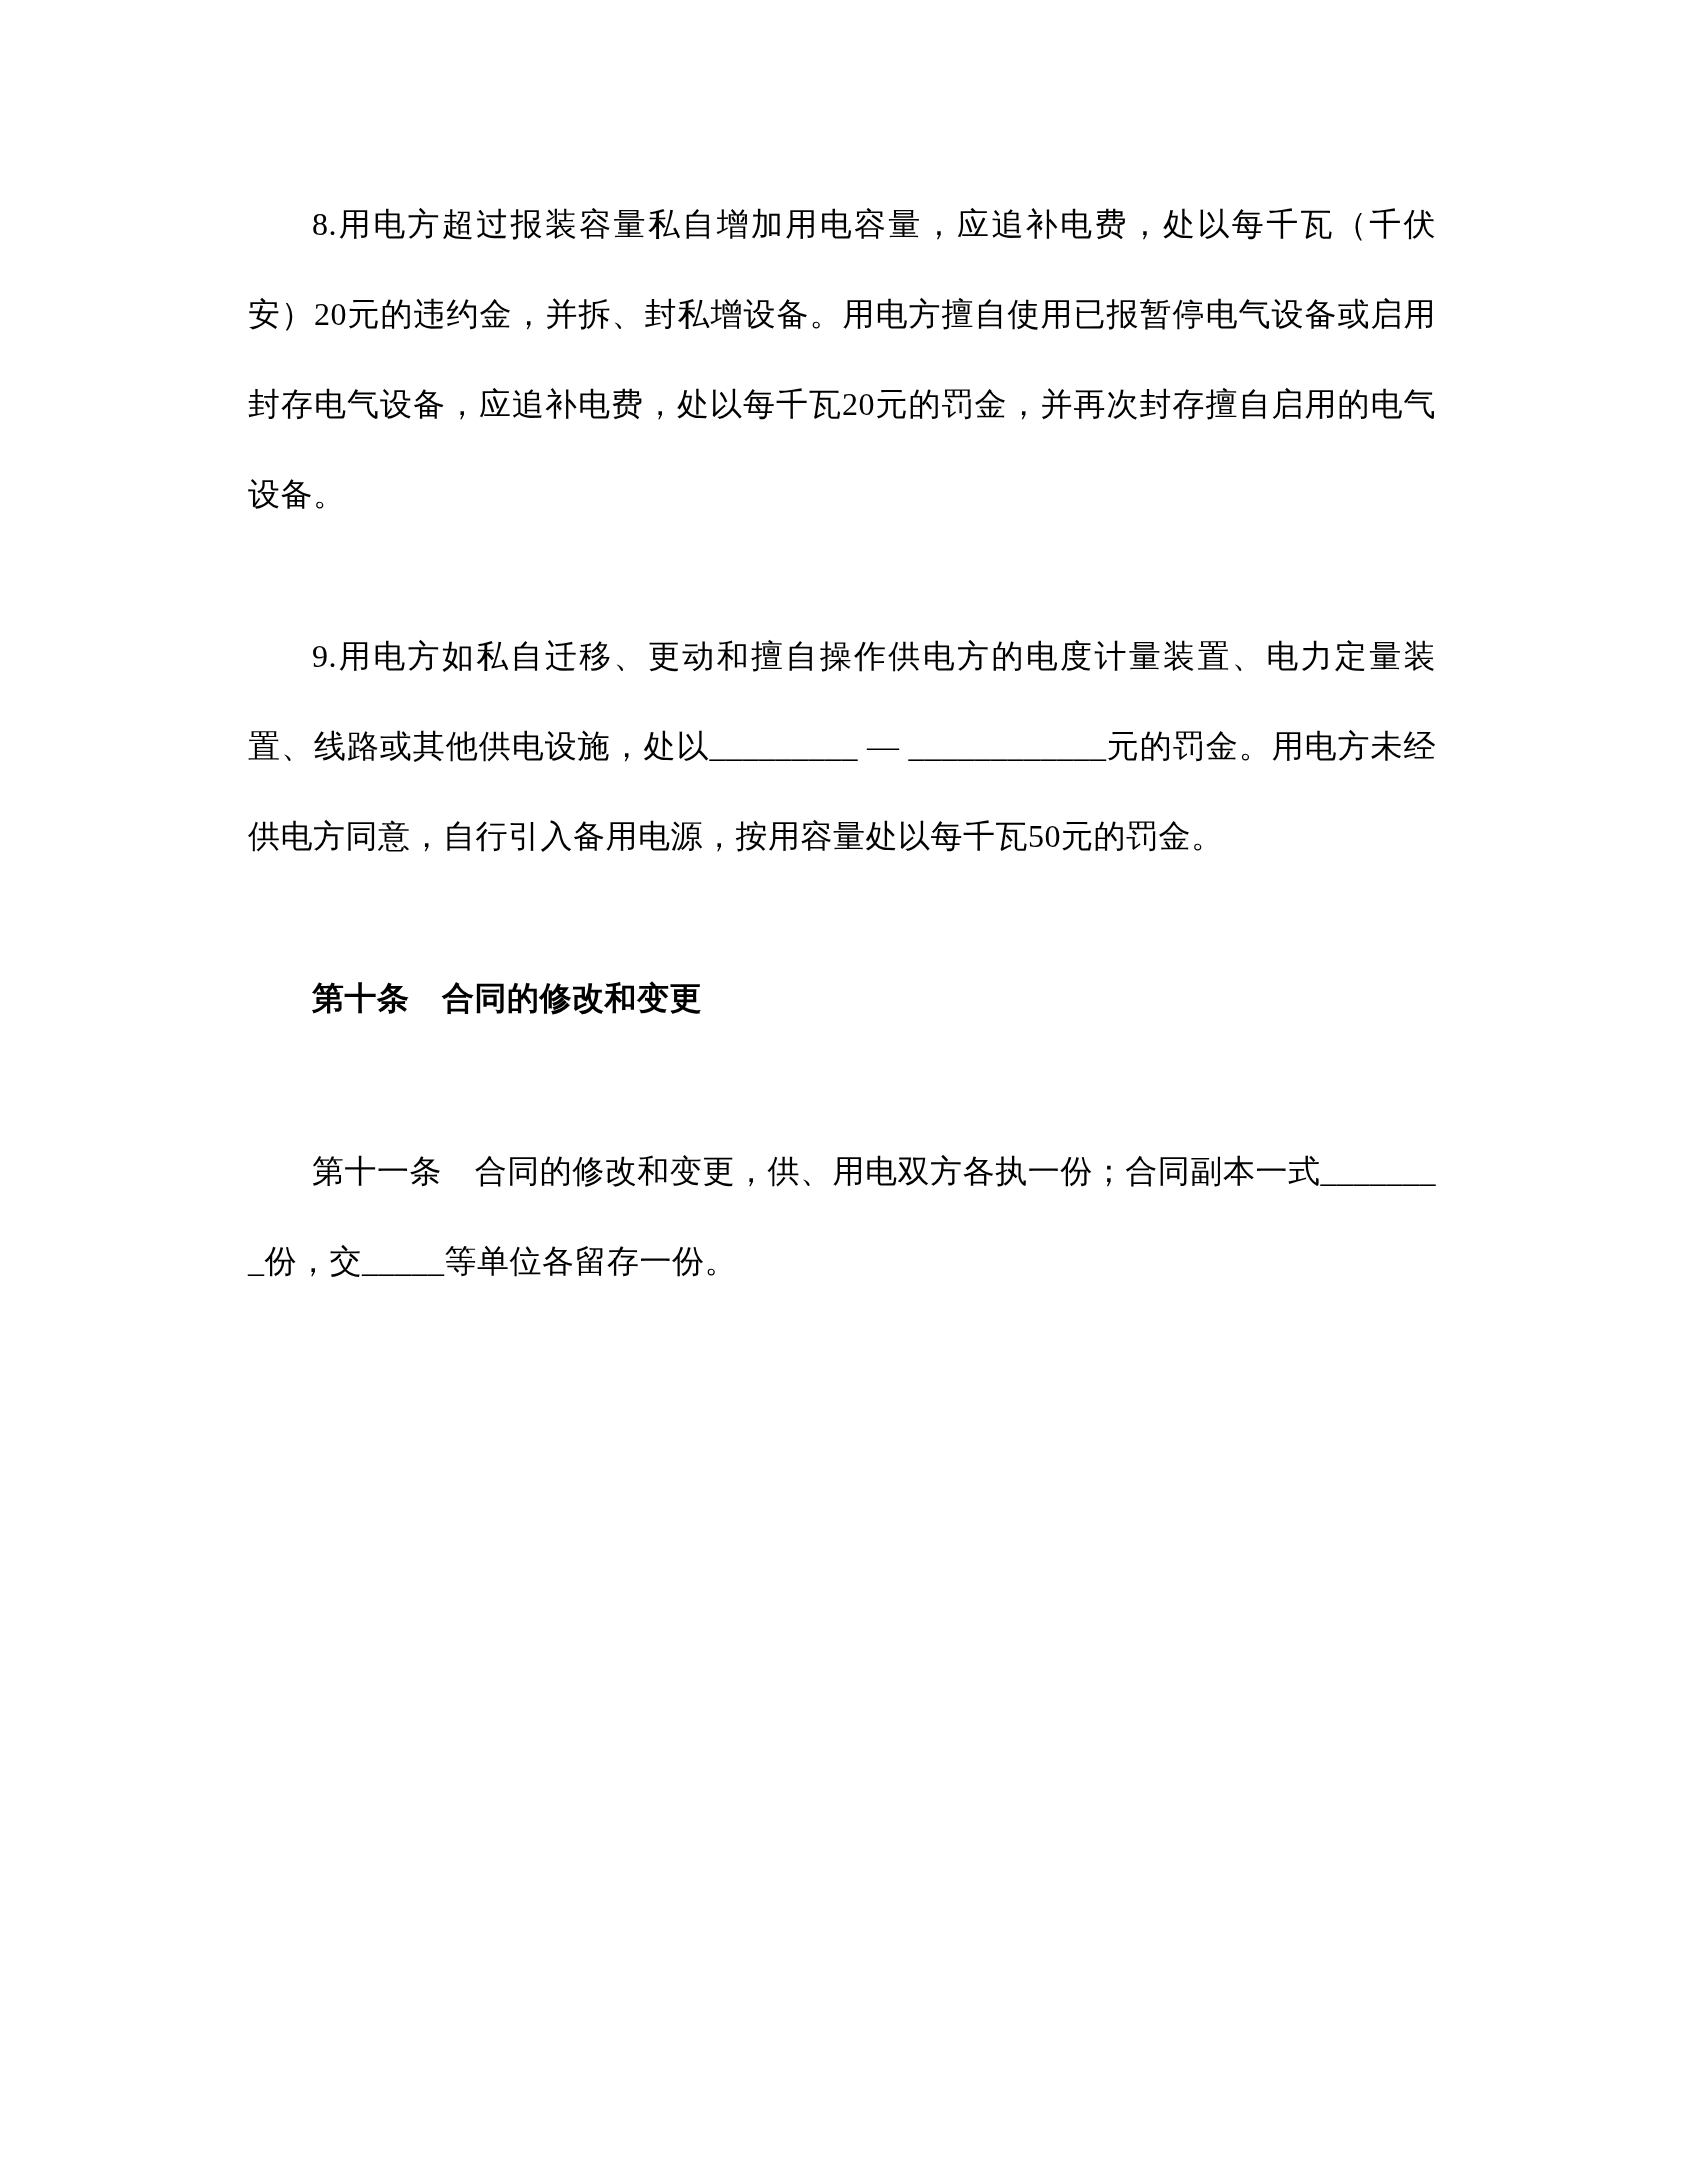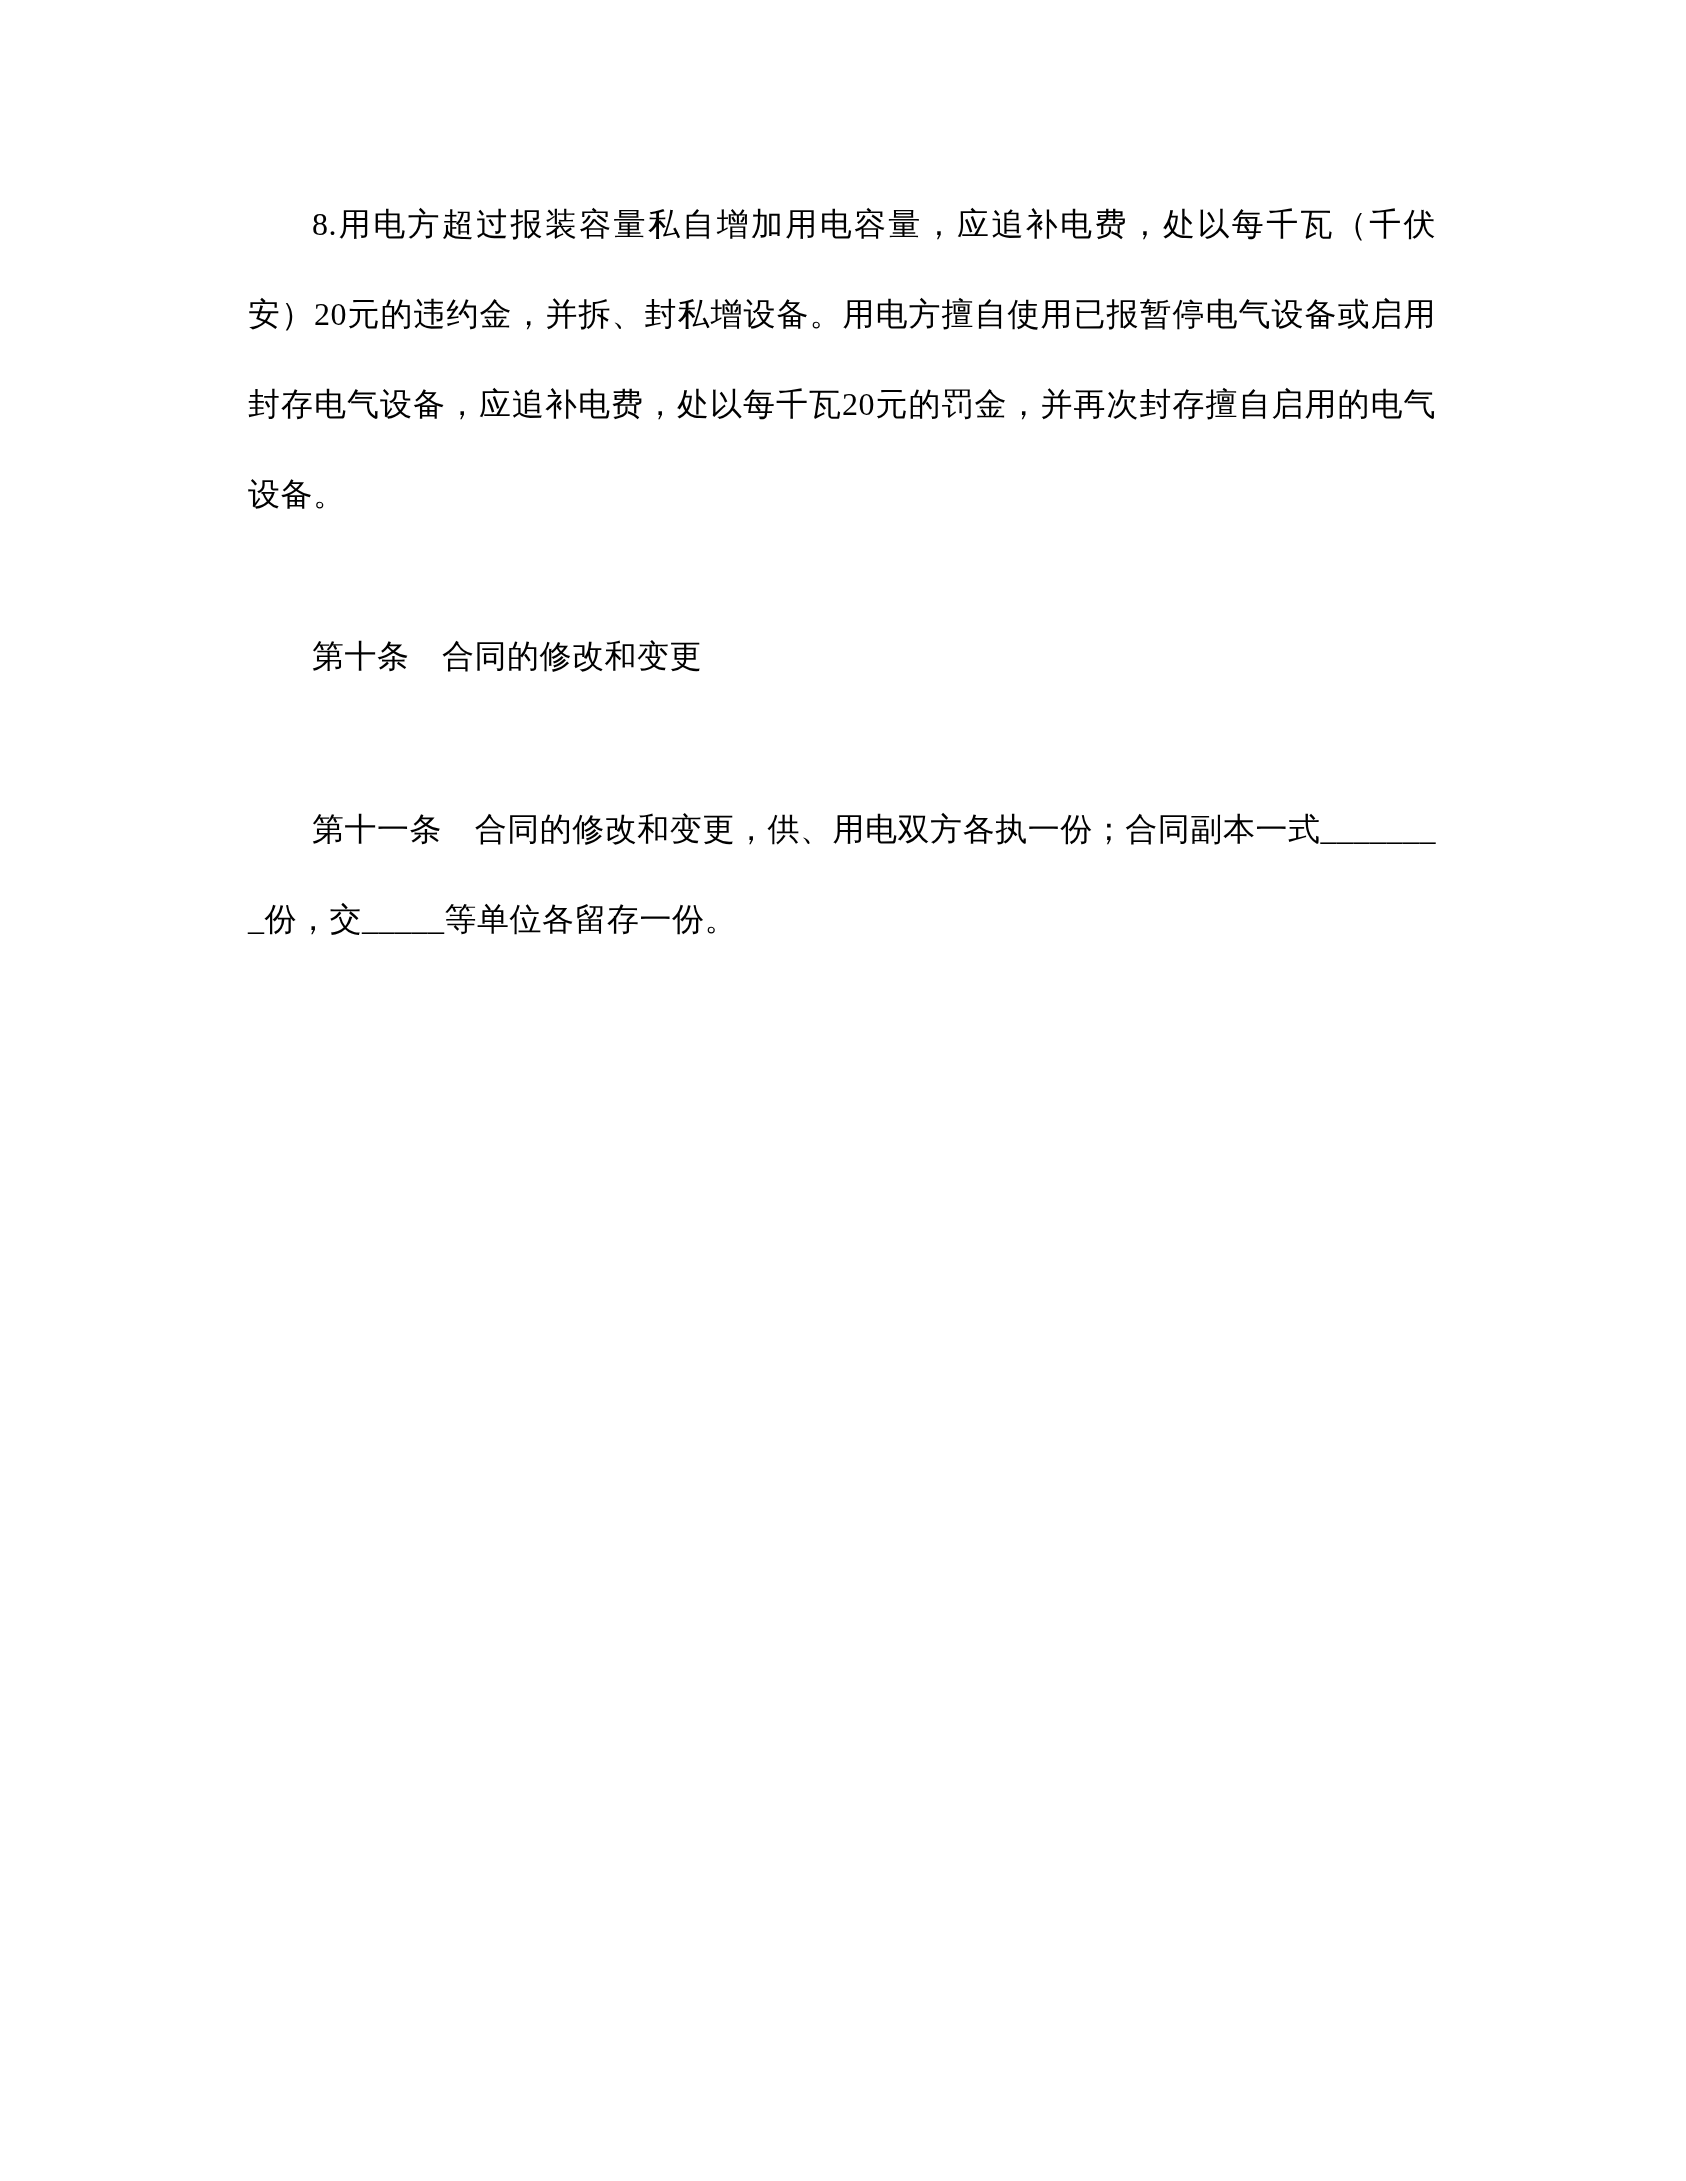--- a/index.html
+++ b/index.html
@@ -26,33 +26,35 @@
     font-size: 32px;
     line-height: 90px;
     text-align: justify;
     text-indent: 2em;
     letter-spacing: 0.5px;
     word-break: break-all;
   }
   .content p.heading {
     text-align: left;
     margin-bottom: 83px;
+    font-weight: bold;
   }
   .content p.signature {
     text-align: left;
     margin-bottom: 84px;
   }
 </style>
 </head>
 <body>
 
 <div class="page">
   <div class="content">
     <p>8.用电方超过报装容量私自增加用电容量，应追补电费，处以每千瓦（千伏安）20元的违约金，并拆、封私增设备。用电方擅自使用已报暂停电气设备或启用封存电气设备，应追补电费，处以每千瓦20元的罚金，并再次封存擅自启用的电气设备。</p>
 
+    <p>9.用电方如私自迁移、更动和擅自操作供电方的电度计量装置、电力定量装置、线路或其他供电设施，处以_________ — ____________元的罚金。用电方未经供电方同意，自行引入备用电源，按用容量处以每千瓦50元的罚金。</p>
 
     <p class="heading">第十条　合同的修改和变更</p>
 
 
     <p>第十一条　合同的修改和变更，供、用电双方各执一份；合同副本一式________份，交_____等单位各留存一份。</p>
 
 
   </div>
 </div>
 

